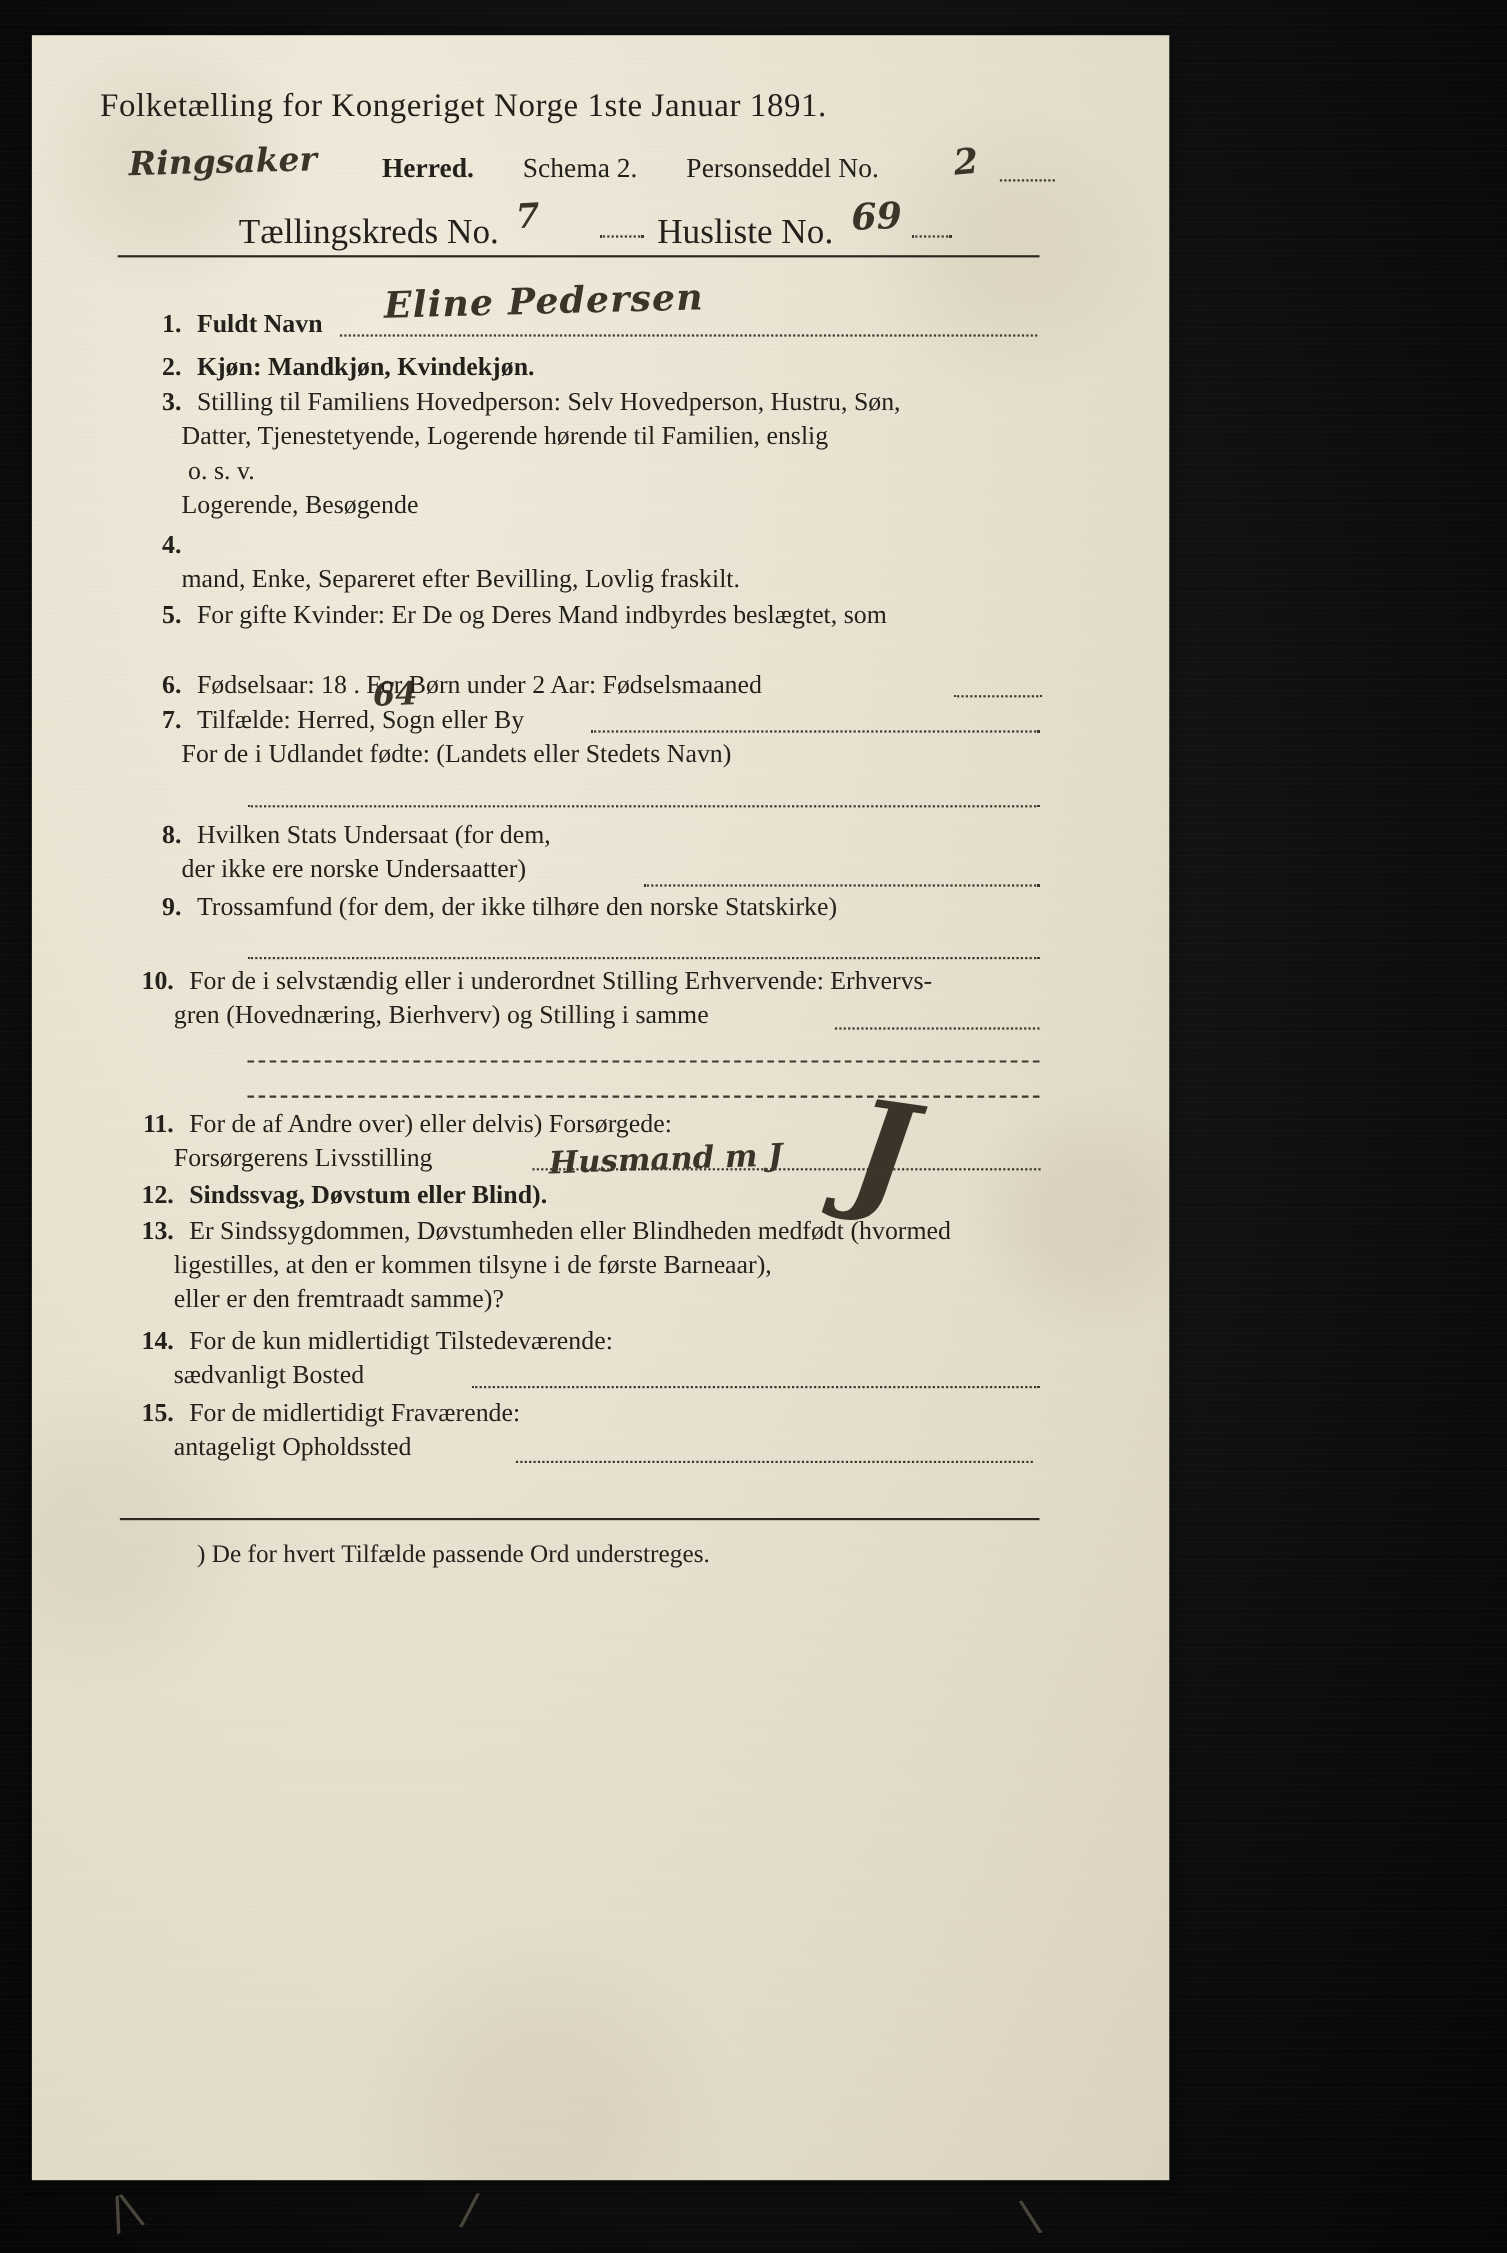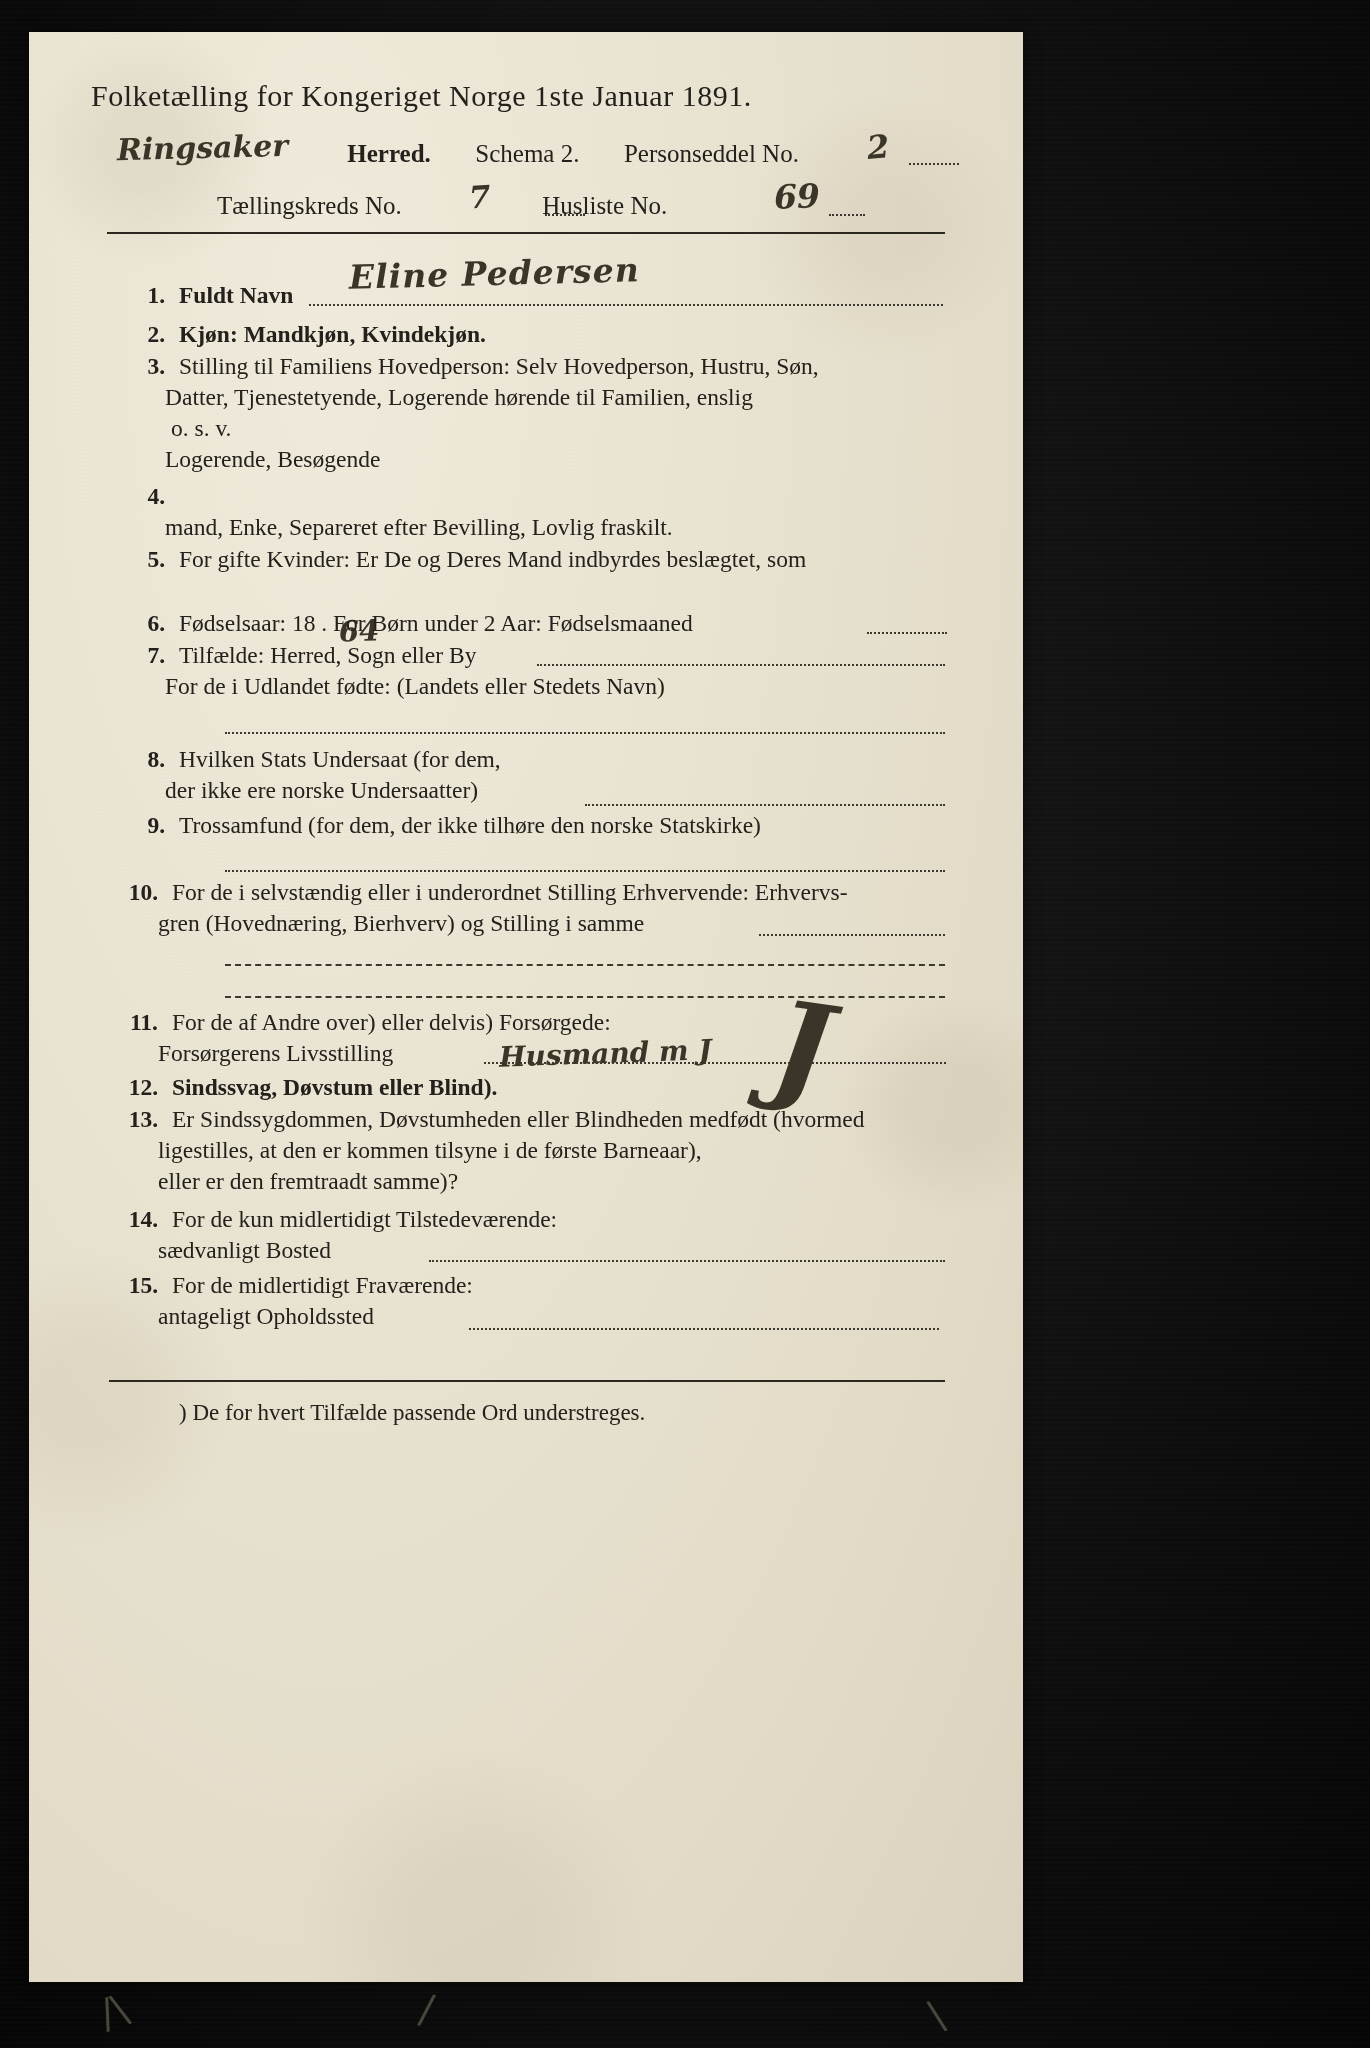--- a/index.html
+++ b/index.html
@@ -31,20 +31,21 @@
   
   #sheet {
     position: absolute;
     left: 29px;
     top: 32px;
     width: 994px;
     height: 1950px;
     background:
       radial-gradient(ellipse at 30% 15%, #efeadb 0%, #e9e3d2 40%, #e2dbc8 75%, #dbd3bf 100%);
     box-shadow: 0 0 14px rgba(0,0,0,0.55);
+    padding-left: 40px;
   }
   
   #sheet::before {
     content: "";
     position: absolute;
     inset: 0;
     background:
       radial-gradient(circle at 12% 6%, rgba(140,125,95,0.10) 0 2%, rgba(0,0,0,0) 6%),
       radial-gradient(circle at 86% 10%, rgba(140,125,95,0.09) 0 2%, rgba(0,0,0,0) 7%),
       radial-gradient(circle at 93% 55%, rgba(140,125,95,0.10) 0 3%, rgba(0,0,0,0) 8%),
@@ -76,21 +77,21 @@
     top: 108px;
     width: 880px;
     font-size: 25px;
     white-space: nowrap;
   }
   .hdr-line3 {
     position: absolute;
     left: 188px;
     top: 160px;
     width: 760px;
-    font-size: 25px;
+    font-size: 32px;
     white-space: nowrap;
   }
   .hdr-rule {
     position: absolute;
     left: 78px;
     top: 200px;
     width: 838px;
     height: 2px;
     background: #2c2820;
   }

